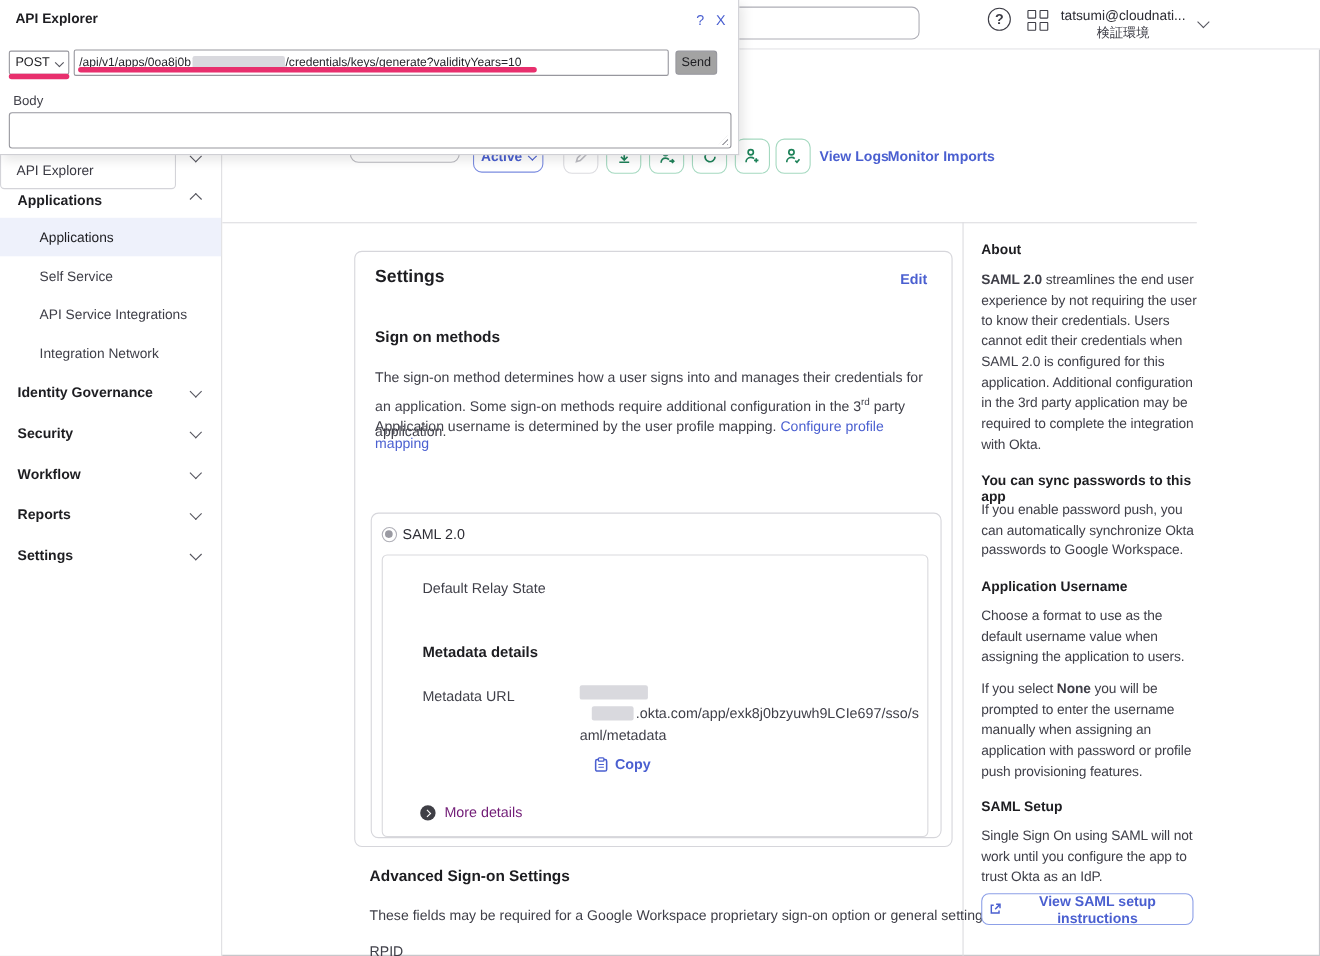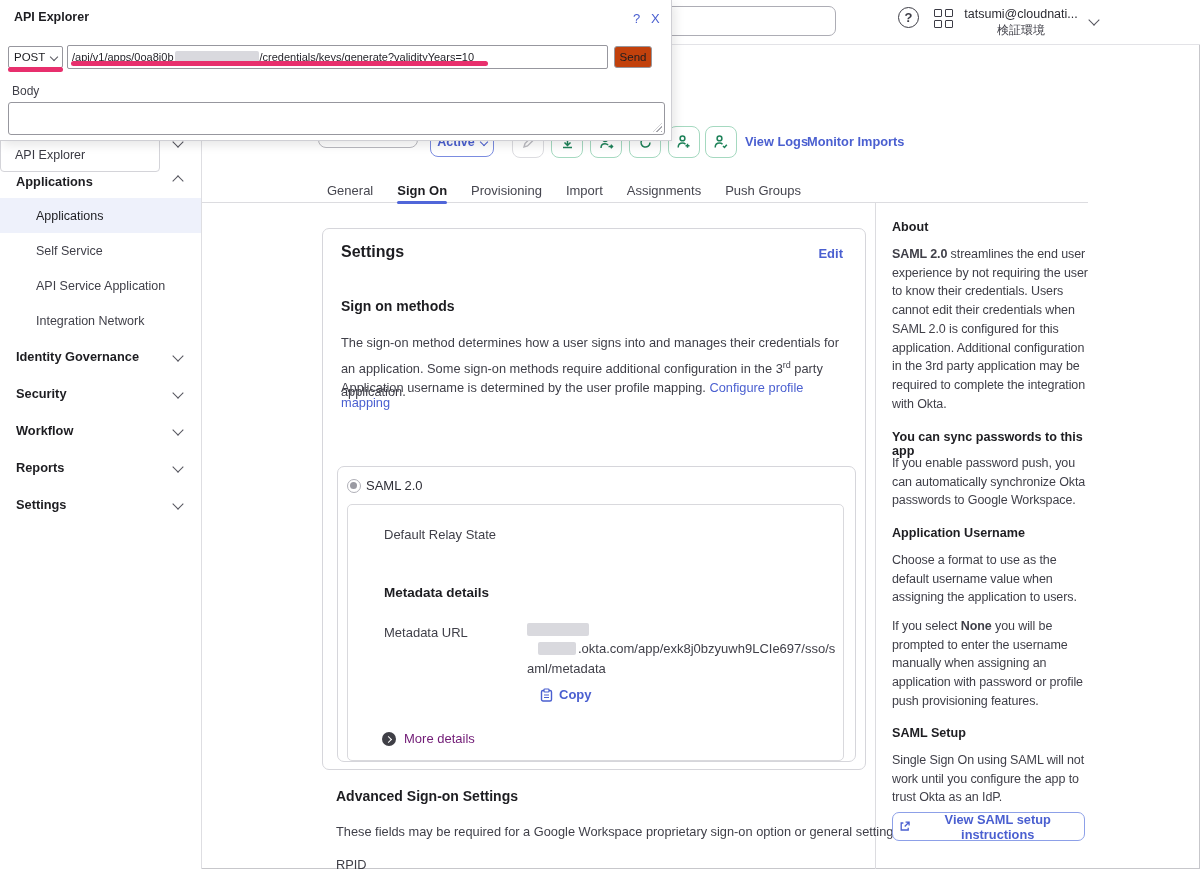--- a/index.html
+++ b/index.html
@@ -75,21 +75,21 @@
   .rp-p{position:absolute;left:892px;width:204px;font-size:12.5px;line-height:18.7px;color:#3f3f48;letter-spacing:-0.1px;}
   .saml-btn{position:absolute;left:892px;top:812px;width:193px;height:29px;border:1px solid #8da0e8;border-radius:7px;background:#fff;box-sizing:border-box;display:flex;align-items:center;justify-content:center;gap:7px;color:#4a5fd0;font-size:12.8px;font-weight:700;cursor:pointer;}
   
   .panel{position:absolute;left:0;top:0;width:672px;height:141px;background:#fff;border-right:1px solid #cfcfd4;border-bottom:1px solid #cfcfd4;box-sizing:border-box;box-shadow:3px 4px 10px rgba(0,0,0,.10);z-index:50;}
   .panel-title{position:absolute;left:14px;top:10px;font-size:12.5px;font-weight:700;}
   .panel-help{position:absolute;left:633px;top:11px;font-size:13px;color:#4a5fd0;cursor:pointer;}
   .panel-close{position:absolute;left:651px;top:11px;font-size:13px;color:#4a5fd0;cursor:pointer;}
   .method-sel{position:absolute;left:8px;top:46px;width:55px;height:22px;border:1px solid #97979e;border-radius:2px;background:#fff;box-sizing:border-box;display:flex;align-items:center;justify-content:space-between;padding:0 5px;font-size:11.5px;cursor:pointer;}
   .marker{position:absolute;height:5px;border-radius:2.5px;background:#e82f6d;}
   .url-input{position:absolute;left:67px;top:45px;width:541px;height:24px;border:1px solid #97979e;border-radius:2px;background:#fff;box-sizing:border-box;display:flex;align-items:center;padding-left:4px;font-size:11px;color:#26262c;white-space:nowrap;overflow:hidden;}
-  .send-btn{position:absolute;left:614px;top:46px;width:38px;height:22px;border:1px solid #97979e;border-radius:3px;background:#c2410c;box-sizing:border-box;display:flex;align-items:center;justify-content:center;font-size:11.5px;color:#1d1d21;cursor:pointer;}
+  .send-btn{position:absolute;left:614px;top:46px;width:38px;height:22px;border:1px solid #97979e;border-radius:3px;background:#a3a3a3;box-sizing:border-box;display:flex;align-items:center;justify-content:center;font-size:11.5px;color:#1d1d21;cursor:pointer;}
   .body-label{position:absolute;left:12px;top:84px;font-size:12px;color:#3f3f48;}
   .body-ta{position:absolute;left:8px;top:102px;width:657px;height:33px;border:1px solid #97979e;border-radius:3px;background:#fff;box-sizing:border-box;}
   .grip{position:absolute;right:2px;bottom:2px;width:9px;height:9px;background:repeating-linear-gradient(135deg,transparent 0 2px,#a9a9af 2px 3.2px);clip-path:polygon(100% 0,100% 100%,0 100%);}
   sup{font-size:9px;}
 </style>
 </head>
 <body>
 
 <div id="screen">
 
@@ -121,21 +121,21 @@
       <span>Applications</span>
       <span class="cv up"></span>
     </div>
     <div class="nav-sub sel" style="top:154px;">
         <span>Applications</span>
       </div>
     <div class="nav-sub" style="top:189px;">
         <span>Self Service</span>
       </div>
     <div class="nav-sub" style="top:224px;">
-        <span>API Service Application</span>
+        <span>API Service Integrations</span>
       </div>
     <div class="nav-sub" style="top:259px;align-items:center;">
         <span>Integration Network</span>
       </div>
 
     <div class="nav-sec" style="top:301px;">
       <span>Identity Governance</span>
         <span class="cv"></span>
     </div>
     <div class="nav-sec" style="top:338px;">
@@ -190,28 +190,20 @@
   </div>
   <div class="icon-btn" style="left:705px;">
     <svg width="16" height="16" viewBox="0 0 16 16">
         <circle cx="6.5" cy="4.4" r="2.4" fill="none" stroke="#1e8259" stroke-width="1.5"></circle>
         <path d="M2.2 13.5c0-2.7 1.9-4.4 4.3-4.4 1.2 0 2.3.4 3 1.1M10 12l1.5 1.5 2.3-2.8" fill="none" stroke="#1e8259" stroke-width="1.5"></path>
       </svg>
   </div>
   <span class="tb-link" style="left:745px;">View Logs</span>
   <span class="tb-link" style="left:807px;">Monitor Imports</span>
 
-  <div class="tabs">
-    <span class="tab">General</span>
-    <span class="tab active">Sign On</span>
-    <span class="tab">Provisioning</span>
-    <span class="tab">Import</span>
-    <span class="tab">Assignments</span>
-    <span class="tab">Push Groups</span>
-  </div>
   <div class="tabs-rule"></div>
   <div class="vert-rule"></div>
 
   <section class="card">
     <h2 class="card-title" style="margin:0;">Settings</h2>
     <span class="edit-link">Edit</span>
     <h3 class="sec-title" style="margin:0;">Sign on methods</h3>
     <p class="card-p1" style="margin:0;"><span>The sign-on method determines how a user signs into and manages their credentials for an application. Some sign-on methods require additional configuration in the 3</span><sup>rd</sup><span> party application.</span></p>
     <p class="card-p2" style="margin:0;"><span>Application username is determined by the user profile mapping.</span> <span class="lnk">Configure profile mapping</span></p>
 

